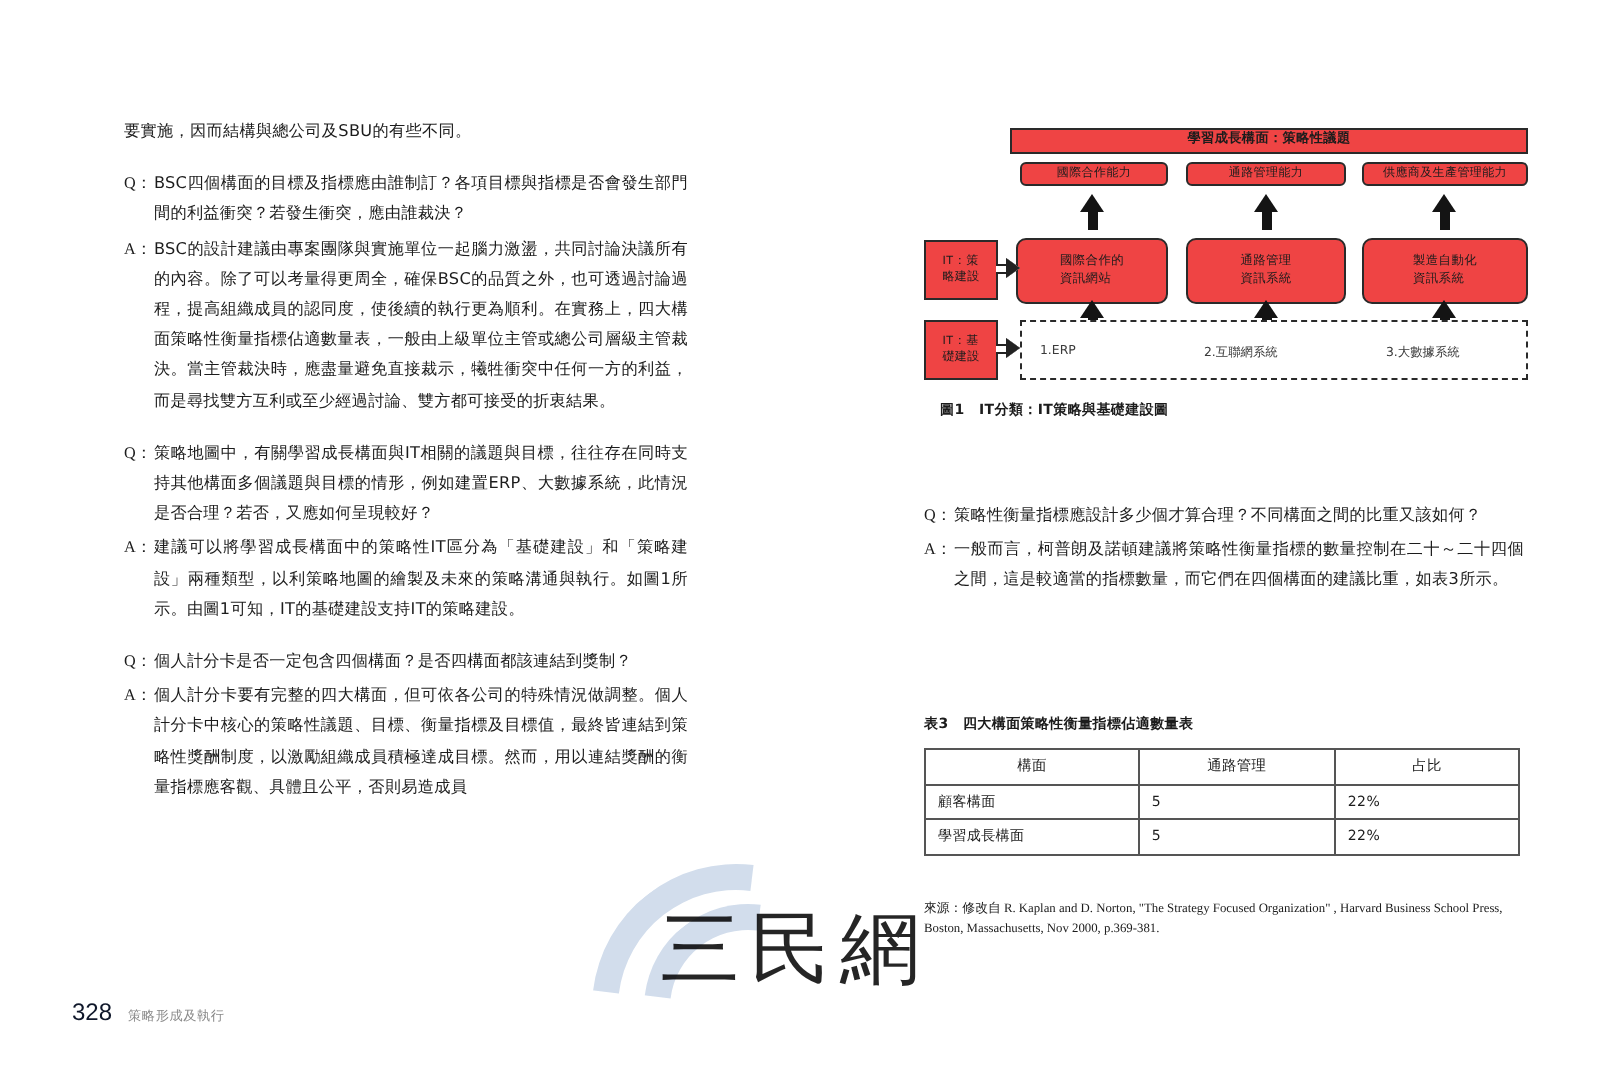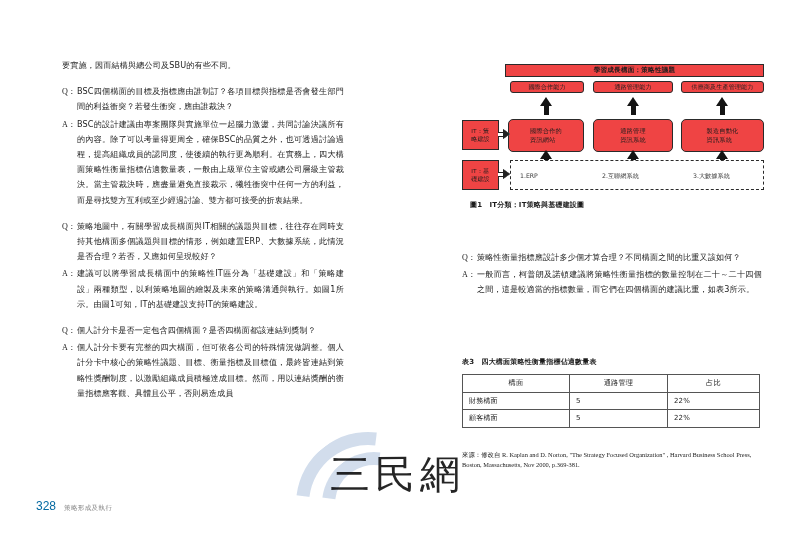--- a/index.html
+++ b/index.html
@@ -300,21 +300,21 @@
     font-family: "DejaVu Sans", "Liberation Sans", sans-serif;
     color: #6d6d6d;
     z-index: 4;
     display: flex;
     align-items: baseline;
     gap: 8px;
   }
   .footer .pnum {
     font-size: 12px;
     font-family: "Liberation Sans", sans-serif;
-    color: #0369a1;
+    color: #0f172a;
   }
   .footer .ftext { font-size: 6.6px; color: #8a8a8a; letter-spacing: .3px; }
   #footer-left { left: 36px; }
   #footer-right { right: 36px; }
 </style>
 </head>
 <body>
 
 <div id="page">
 
@@ -452,26 +452,26 @@
   <table id="tbl3">
     <thead>
       <tr>
         <th>構面</th>
         <th>通路管理</th>
         <th>占比</th>
       </tr>
     </thead>
     <tbody>
       <tr>
-        <td class="col-dim">財務構面</td>
+        <td class="col-dim">顧客構面</td>
         <td class="col-num">5</td>
         <td class="col-pct">22%</td>
       </tr>
       <tr>
-        <td class="col-dim">顧客構面</td>
+        <td class="col-dim">學習成長構面</td>
         <td class="col-num">5</td>
         <td class="col-pct">22%</td>
       </tr>
     </tbody>
   </table>
 
   <div class="src-note">來源：修改自 R. Kaplan and D. Norton, "The Strategy Focused Organization" , Harvard Business School Press, Boston, Massachusetts, Nov 2000, p.369-381.</div>
 
 
 </div>

